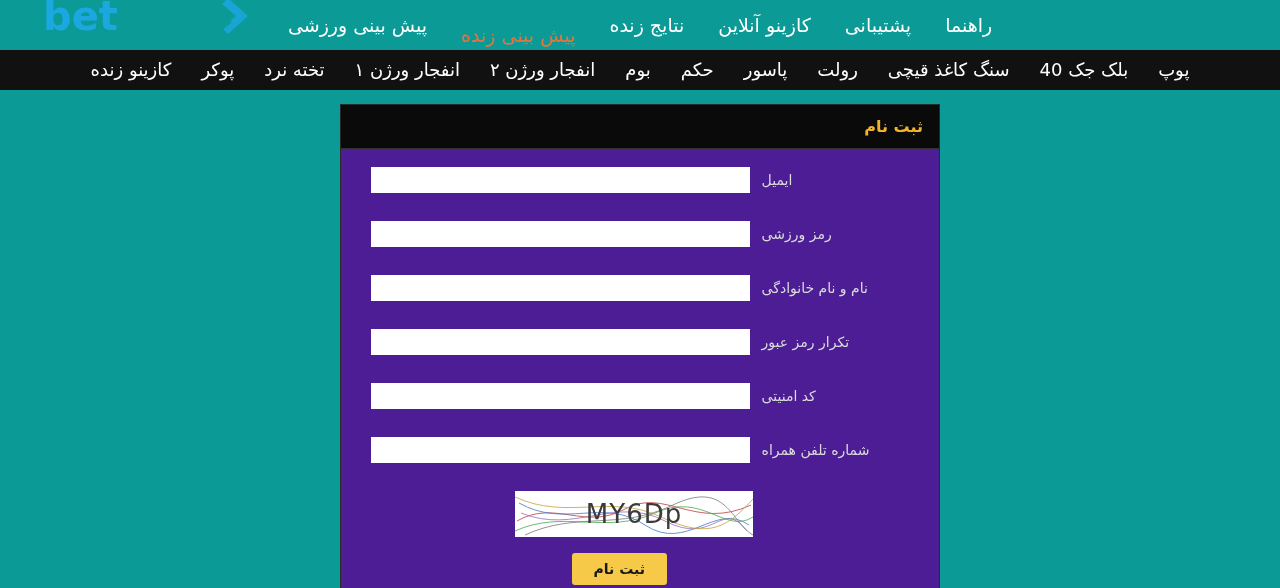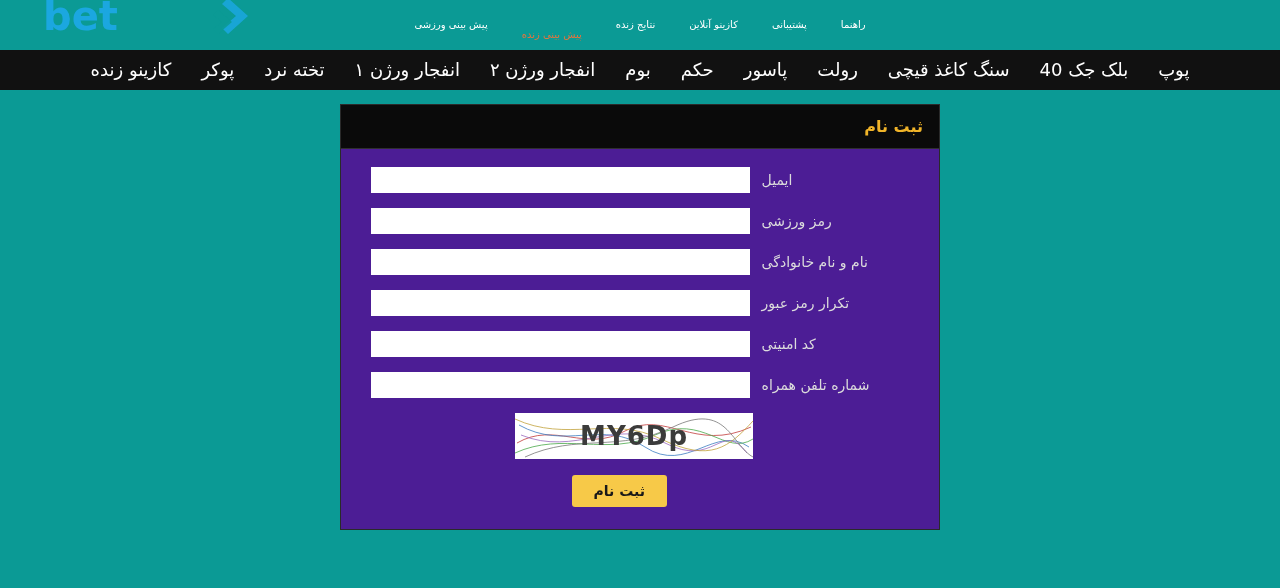--- a/index.html
+++ b/index.html
@@ -23,21 +23,21 @@
     direction: rtl;
   }
   .topnav {
     display: flex;
     align-items: center;
     gap: 34px;
     direction: rtl;
   }
   .topnav a {
     color: #ffffff;
-    font-size: 10px;
+    font-size: 19px;
     text-decoration: none;
     white-space: nowrap;
     line-height: 1;
   }
   .topnav a.active { color: #e8743c; margin-top: 20px; }
 
   
   .logo {
     position: absolute;
     left: 22px;
@@ -97,21 +97,21 @@
     color: #f0b429;
     font-size: 16px;
     font-weight: bold;
   }
   .card-body { padding: 18px 30px 22px 30px; }
 
   .form-row {
     display: flex;
     align-items: center;
     justify-content: flex-end;
-    margin-bottom: 15px;
+    margin-bottom: 28px;
   }
   .form-label {
     width: 160px;
     text-align: left;
     color: #dcdcdc;
     font-size: 14px;
     padding-left: 12px;
     white-space: nowrap;
   }
   .form-input {
@@ -125,21 +125,20 @@
     padding: 0 6px;
     color: #111;
     font-family: "DejaVu Sans", "Liberation Sans", sans-serif;
   }
 
   .captcha-row {
     display: flex;
     justify-content: flex-start;
     margin-top: 14px;
     padding-right: 156px;
-    font-weight: bold;
   }
   .captcha-box {
     position: relative;
     width: 238px;
     height: 46px;
     background: #ffffff;
     overflow: hidden;
     display: flex;
     align-items: center;
     justify-content: center;

